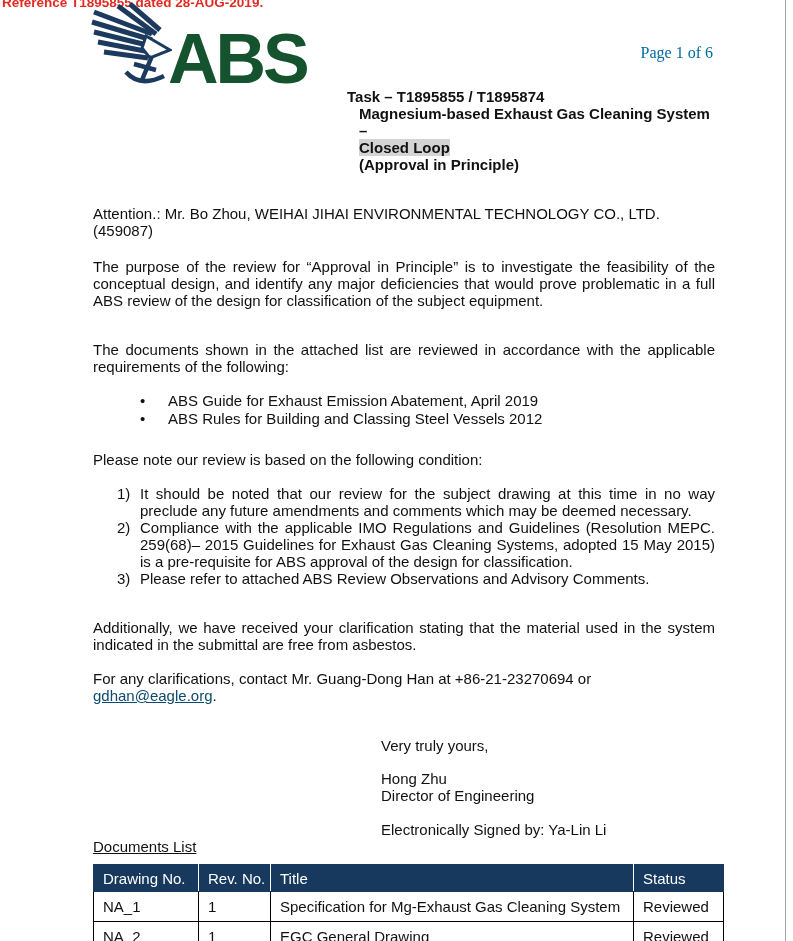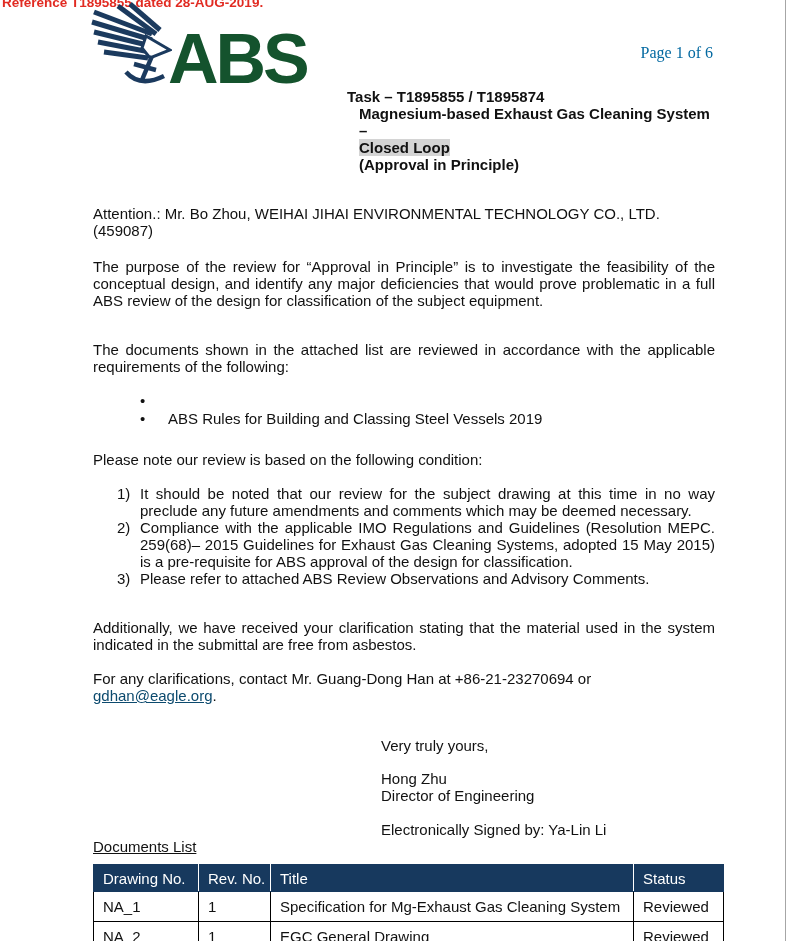--- a/index.html
+++ b/index.html
@@ -124,24 +124,25 @@
 
     <div class="para no-just">Attention.: Mr. Bo Zhou, WEIHAI JIHAI ENVIRONMENTAL TECHNOLOGY CO., LTD. (459087)</div>
 
     <div class="para p1">The purpose of the review for “Approval in Principle” is to investigate the feasibility of the conceptual design, and identify any major deficiencies that would prove problematic in a full ABS review of the design for classification of the subject equipment.</div>
 
     <div class="para">The documents shown in the attached list are reviewed in accordance with the applicable requirements of the following:</div>
 
     <div class="bullets">
       <div class="bullet-row">
         <span class="b-dot">•</span>
+        <span>ABS Guide for Exhaust Emission Abatement, April 2019</span>
       </div>
       <div class="bullet-row">
         <span class="b-dot">•</span>
-        <span>ABS Rules for Building and Classing Steel Vessels 2019</span>
+        <span>ABS Rules for Building and Classing Steel Vessels 2012</span>
       </div>
     </div>
 
     <div class="note">Please note our review is based on the following condition:</div>
 
     <div class="conds">
       <div class="cond-row">
         <span class="cond-num">1)</span>
         <span class="cond-text">It should be noted that our review for the subject drawing at this time in no way preclude any future amendments and comments which may be deemed necessary.</span>
       </div>

